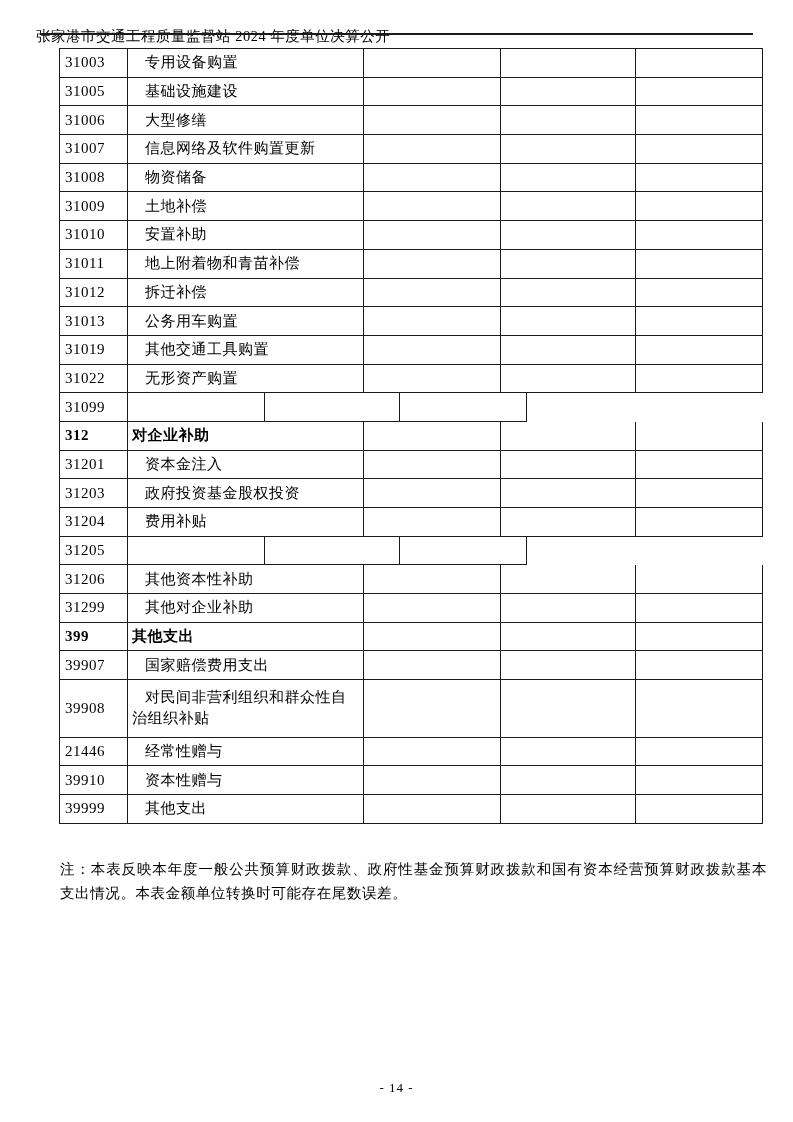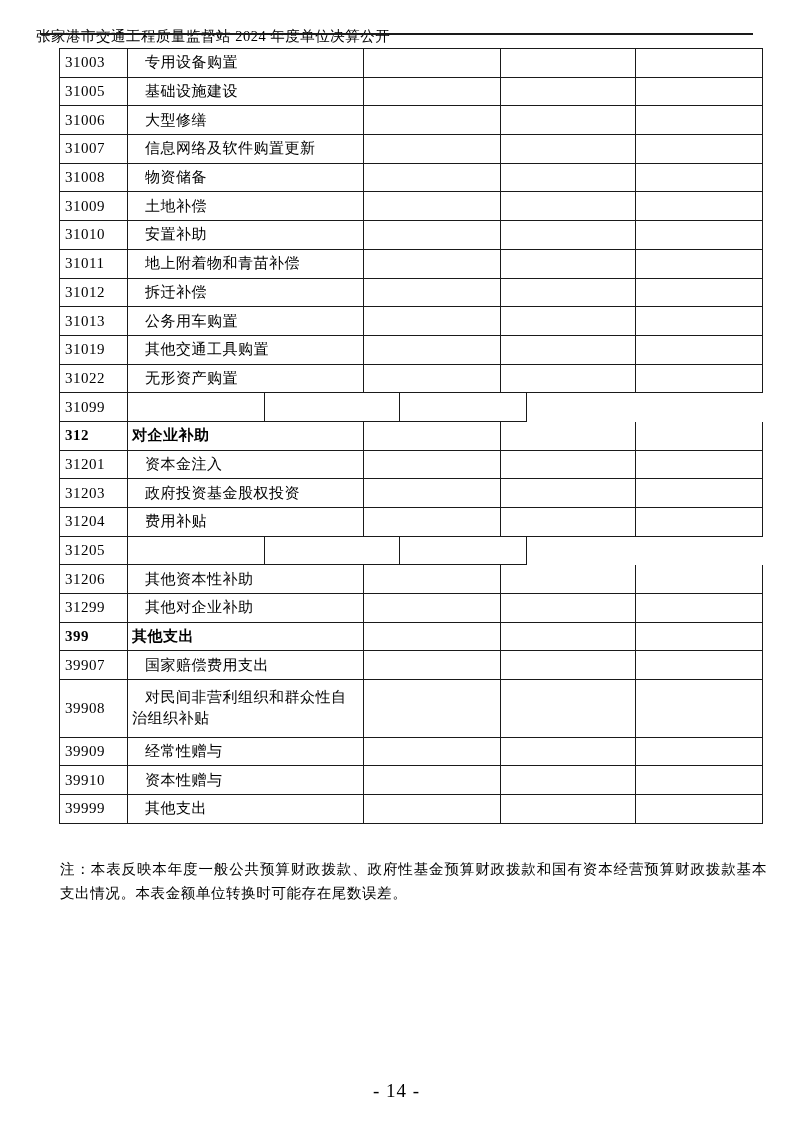--- a/index.html
+++ b/index.html
@@ -92,21 +92,21 @@
     line-height: 23.5px;
     letter-spacing: 0.6px;
     text-align: justify;
   }
   .page-number {
     position: absolute;
     left: 0;
     top: 1080px;
     width: 100%;
     text-align: center;
-    font-size: 19px;
+    font-size: 13px;
     letter-spacing: 1px;
   }
 </style>
 </head>
 <body>
 
 <div class="page-title">张家港市交通工程质量监督站 2024 年度单位决算公开</div>
 
 <div class="header-rule"></div>
 
@@ -306,21 +306,21 @@
     <div class="tr tall">
     <div class="td code">39908</div>
     <div class="td name">
       <span class="name-text">对民间非营利组织和群众性自治组织补贴</span>
     </div>
     <div class="td val1"></div>
     <div class="td val2"></div>
     <div class="td val3"></div>
   </div>
     <div class="tr">
-    <div class="td code">39909</div>
+    <div class="td code">21446</div>
     <div class="td name">
       <span class="name-text">经常性赠与</span>
     </div>
     <div class="td val1"></div>
     <div class="td val2"></div>
     <div class="td val3"></div>
   </div>
     <div class="tr">
     <div class="td code">39910</div>
     <div class="td name">

